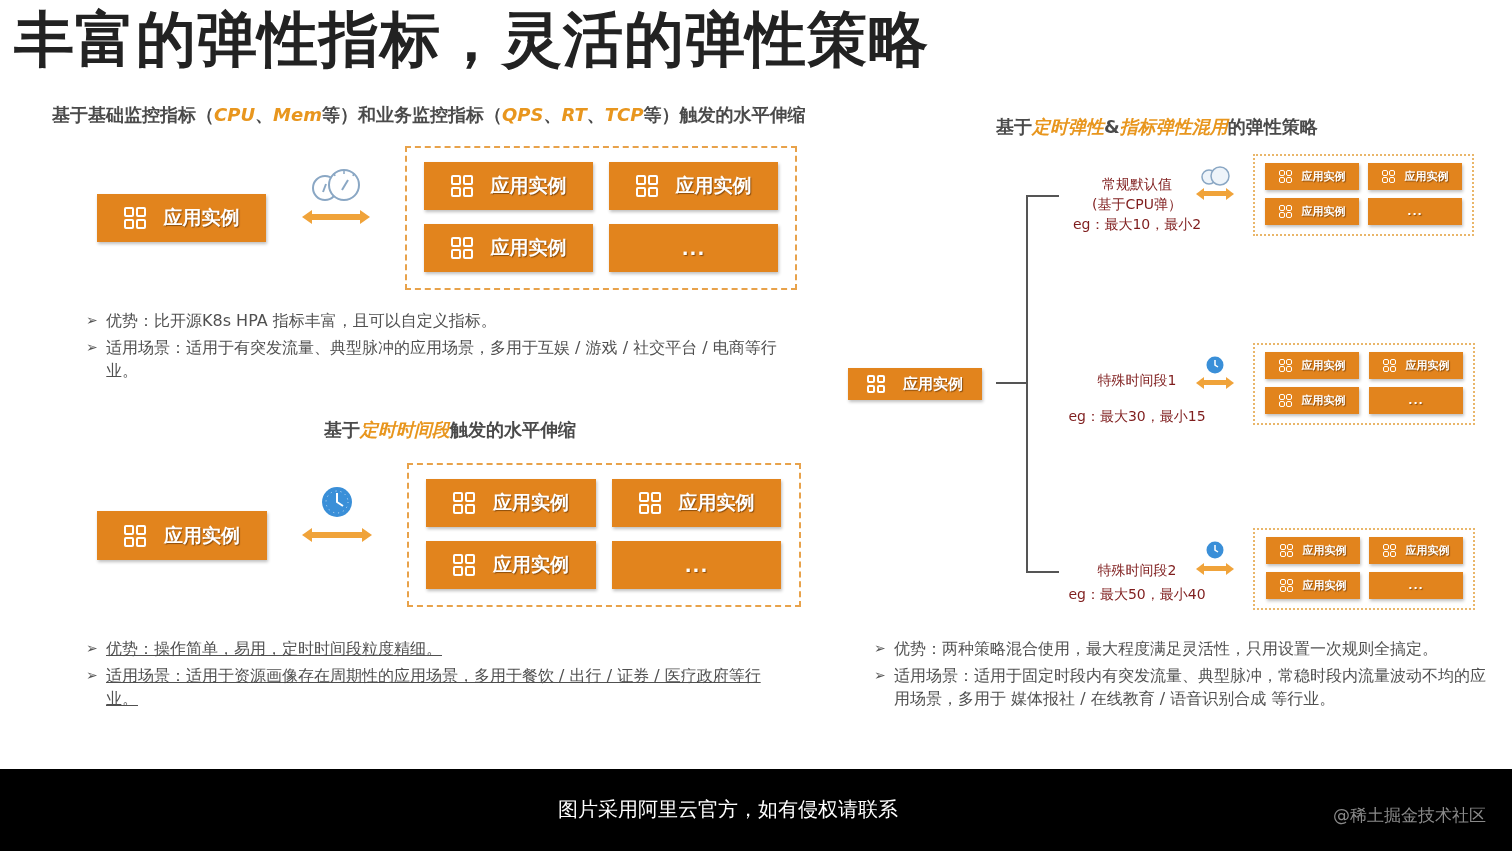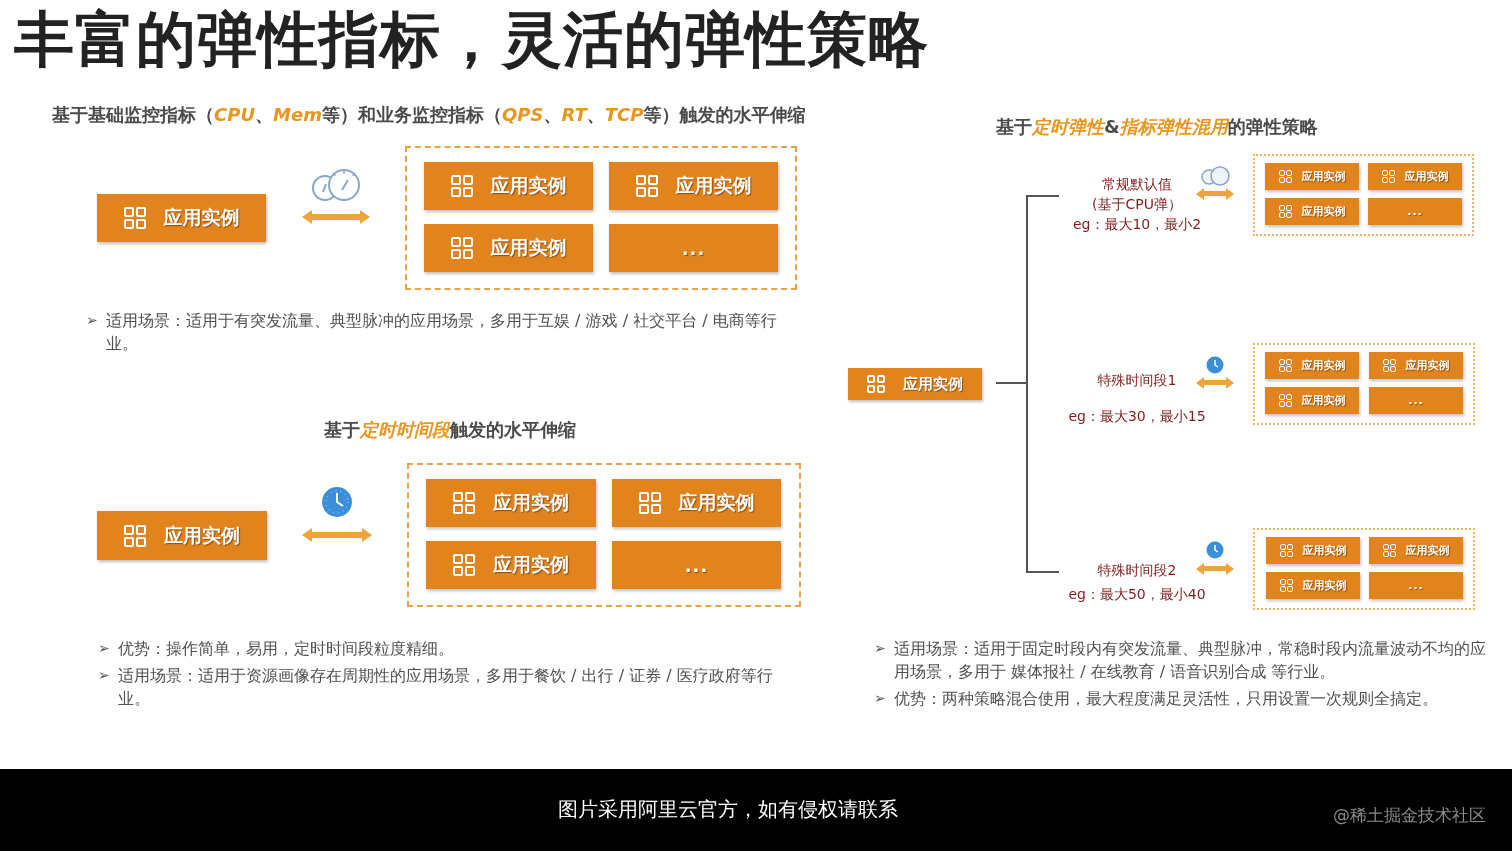--- a/index.html
+++ b/index.html
@@ -104,20 +104,21 @@
       <span></span>
       <span></span>
     </span>
   <span>应用实例</span>
 </div>
 <div class="inst lg" style="left:609px; top:224px; width:169px; height:48px;">
   <span class="dots">...</span>
 </div>
 
 <div class="abs bullets" style="left:86px; top:309px; width:710px;">
+  <div class="b">优势：比开源K8s HPA 指标丰富，且可以自定义指标。</div>
   <div class="b">适用场景：适用于有突发流量、典型脉冲的应用场景，多用于互娱 / 游戏 /  社交平台 / 电商等行业。</div>
 </div>
 
 <div class="abs sec-title" style="left:288px; top:417px;margin-left:36px;">
   <span>基于</span><span class="hl">定时时间段</span><span>触发的水平伸缩</span>
 </div>
 
 <div class="inst lg" style="left:97px; top:511px; width:170px; height:49px;">
   <span class="gi">
       <span></span>
@@ -164,21 +165,21 @@
       <span></span>
       <span></span>
       <span></span>
     </span>
   <span>应用实例</span>
 </div>
 <div class="inst lg" style="left:612px; top:541px; width:169px; height:48px;">
   <span class="dots">...</span>
 </div>
 
-<div class="abs bullets" style="left:98px; top:637px; width:700px;">
+<div class="abs bullets" style="left:86px; top:637px; width:700px;text-decoration:underline;">
   <div class="b">优势：操作简单，易用，定时时间段粒度精细。</div>
   <div class="b">适用场景：适用于资源画像存在周期性的应用场景，多用于餐饮 / 出行 / 证券 /  医疗政府等行业。</div>
 </div>
 
 <div class="abs sec-title" style="left:996px; top:102px;margin-top:12px;">
   <span>基于</span><span class="hl">定时弹性</span><span>&amp;</span><span class="hl">指标弹性混用</span><span>的弹性策略</span>
 </div>
 
 <div class="inst md" style="left:848px; top:368px; width:134px; height:32px;">
   <span class="gi">
@@ -325,19 +326,19 @@
       <span></span>
       <span></span>
     </span>
   <span>应用实例</span>
 </div>
 <div class="inst sm" style="left:1369px; top:572px; width:94px; height:27px;">
   <span class="dots">...</span>
 </div>
 
 <div class="abs bullets" style="left:874px; top:637px; width:612px;">
+  <div class="b">优势：两种策略混合使用，最大程度满足灵活性，只用设置一次规则全搞定。</div>
   <div class="b">适用场景：适用于固定时段内有突发流量、典型脉冲，常稳时段内流量波动不均的应用场景，多用于 媒体报社 / 在线教育 /  语音识别合成 等行业。</div>
-  <div class="b">优势：两种策略混合使用，最大程度满足灵活性，只用设置一次规则全搞定。</div>
 </div>
 
 <div class="abs footer"></div>
 <div class="abs footer-text">图片采用阿里云官方，如有侵权请联系</div>
 <div class="abs watermark">@稀土掘金技术社区</div>
 
 </body></html>

